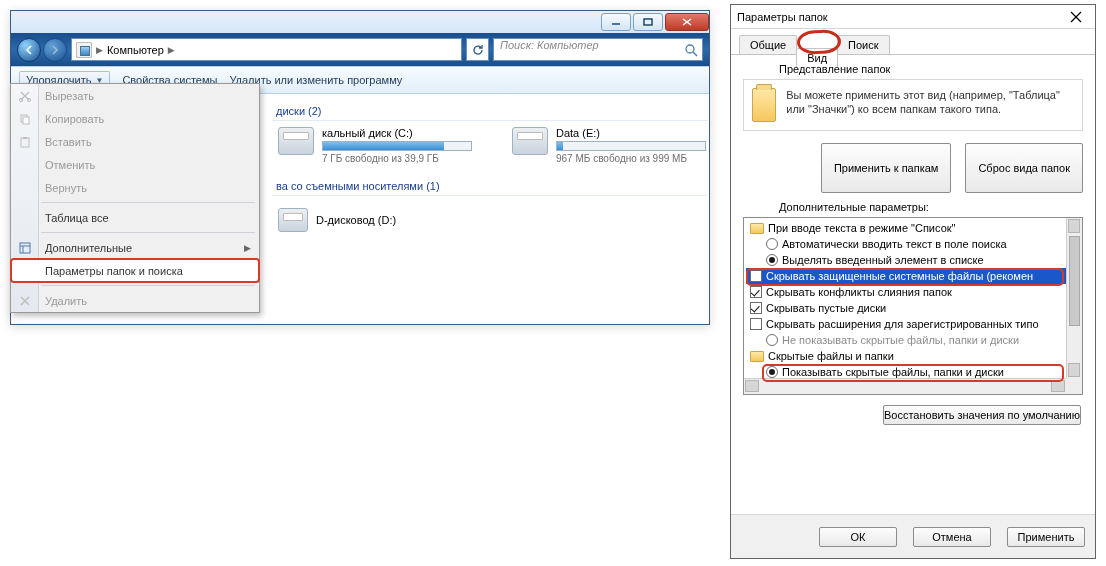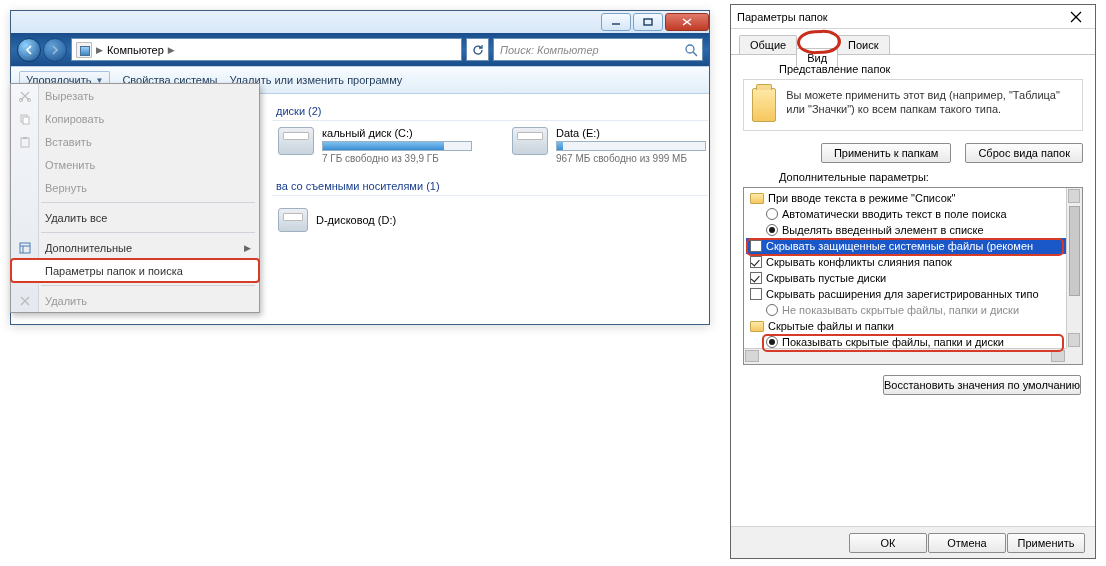--- a/index.html
+++ b/index.html
@@ -26,21 +26,21 @@
     height: 33px; background: linear-gradient(#1a4d8a,#2b69ab,#1a4d8a);
     display:flex; align-items:center; gap:4px; padding:0 6px;
   }
   .navbtns { display:flex; gap:2px; }
   .navbtn { width:24px; height:24px; border-radius:50%; background: radial-gradient(circle at 35% 30%, #8fd3ff, #1a4d8a); border:1px solid #0d3b6e; color:#fff; display:flex; align-items:center; justify-content:center; }
   .crumbs { flex:1; height:23px; background:#fff; border:1px solid #6790b4; display:flex; align-items:center; gap:4px; padding:0 4px; }
   .crumb-ico { width:16px; height:16px; background:#f2f2f2; border:1px solid #bbb; border-radius:1px; position:relative; }
   .crumb-ico:after { content:""; position:absolute; left:3px; top:3px; width:8px; height:8px; background:linear-gradient(#9cd0f7,#3b88c9); border:1px solid #4b6f90; }
   .chev { color:#6a6a6a; font-size:9px; }
   .refresh { width:23px; height:23px; background:#fff; border:1px solid #6790b4; display:flex; align-items:center; justify-content:center; color:#2a588a; }
-  .search { width:210px; height:23px; background:#fff; border:1px solid #6790b4; position:relative; color:#8a8a8a; font-style:italic; padding:0 6px 0 6px; display:flex; align-items:center; }
+  .search { width:210px; height:23px; background:#fff; border:1px solid #6790b4; position:relative; color:#8a8a8a; font-style:italic; padding:0 6px 0 6px; display:flex; align-items:flex-start; }
   .search svg { position:absolute; right:4px; top:4px; }
 
   .exp-toolbar {
     height:28px; background:linear-gradient(#f7fbff,#e1eef9);
     border-top:1px solid #b9cfe3; border-bottom:1px solid #b9cfe3;
     display:flex; align-items:center; gap:12px; padding:0 8px; color:#1e3a58;
   }
   .org { display:flex; align-items:center; gap:4px; border:1px solid transparent; padding:2px 6px; border-radius:2px; }
   .org.open { background:linear-gradient(#f3f7fc,#dfeaf6); border-color:#a7c2df; border-bottom-color:#f3f7fc; position:relative; z-index:3; }
 
@@ -81,21 +81,21 @@
   .tab.active { background:#fff; position:relative; top:13px; }
   .circle1 { position:absolute; left:66px; top:1px; width:44px; height:24px; border:3px solid #c92e1d; border-radius:50%/60%; transform:rotate(-2deg); pointer-events:none; }
 
   .section { padding:8px 12px 4px 12px; }
   .grp-lbl { color:#000; margin-bottom:4px;padding-left:36px; }
   .folder-view { display:flex; gap:10px; align-items:flex-start; border:1px solid #d6d6d6; padding:8px; margin-top:0; }
   .fv-ico { width:40px; height:34px; background:linear-gradient(#ffe9a6,#f6c75f); border:1px solid #c7a64d; border-radius:2px; position:relative; }
   .fv-ico:before{ content:""; position:absolute; left:3px; top:-5px; width:14px; height:5px; background:#f6d98c; border:1px solid #c7a64d; border-bottom:none; border-radius:2px 2px 0 0;}
   .fv-txt { color:#333; line-height:14px; }
   .btnrow { display:flex; gap:14px; justify-content:flex-end; padding:8px 12px 0 12px; }
-  .btn { border:1px solid #8c8c8c; background:linear-gradient(#fdfdfd,#e9e9e9); padding:3px 12px; border-radius:2px; min-width:110px; text-align:center; }
+  .btn { border:1px solid #8c8c8c; background:linear-gradient(#fdfdfd,#e9e9e9); padding:18px 12px; border-radius:2px; min-width:110px; text-align:center; }
 
   .tree {
     margin:4px 12px 0 12px; height:178px; border:1px solid #8c8c8c; background:#fff;
     overflow:hidden; position:relative;
   }
   .tree-inner { padding:2px 2px 2px 2px; }
   .tree-sb { position:absolute; right:0; top:0; bottom:16px; width:16px; background:#eee; border-left:1px solid #ccc; }
   .tree-sbh { position:absolute; left:0; right:16px; bottom:0; height:16px; background:#eee; border-top:1px solid #ccc; }
   .tree-corner{ position:absolute; right:0; bottom:0; width:16px; height:16px; background:#eee; }
   .tv-arrow { position:absolute; right:2px; width:12px; height:14px; background:#d6d6d6; border:1px solid #b4b4b4; }
@@ -105,21 +105,21 @@
   .cb.chk:after{ content:""; width:7px; height:4px; border-left:1.5px solid #1a1a1a; border-bottom:1.5px solid #1a1a1a; transform:rotate(-48deg) translate(0px,-1px); }
   .rb { width:12px; height:12px; border:1px solid #6b6b6b; border-radius:50%; background:#fff; display:flex; align-items:center; justify-content:center; }
   .rb.chk:after{ content:""; width:6px; height:6px; background:#1a1a1a; border-radius:50%; }
   .folder-mini { width:14px; height:11px; background:linear-gradient(#ffe9a6,#f6c75f); border:1px solid #c7a64d; border-radius:1px; }
   .node.sel { background:#1a58c9; color:#fff; }
   .node .txt { overflow:hidden; text-overflow:clip; }
   .node.dis { color:#8d8d8d; }
   .redbox { position:absolute; border:2.5px solid var(--hl); border-radius:5px; pointer-events:none; }
 
   .restore { display:flex; justify-content:flex-end; padding:10px 14px 0 0; }
-  .dlg-footer { position:absolute; left:0; right:0; bottom:0; height:32px; background:#f0f0f0; border-top:1px solid #d6d6d6; display:flex; align-items:center; justify-content:flex-end; gap:1px; padding-right:10px; }
+  .dlg-footer { position:absolute; left:0; right:0; bottom:0; height:44px; background:#f0f0f0; border-top:1px solid #d6d6d6; display:flex; align-items:center; justify-content:flex-end; gap:16px; padding-right:10px; }
   .dbtn { border:1px solid #8c8c8c; background:linear-gradient(#fdfdfd,#e9e9e9); padding:3px 0; width:78px; text-align:center; border-radius:2px; }
 </style>
 </head>
 <body>
 
 <div class="explorer">
   <div class="exp-title">
     <div class="tbtns">
       <div class="tbtn">
           <svg width="10" height="8">
@@ -245,21 +245,21 @@
       <span>Вставить</span>
     </div>
   <div class="mi dis">
       <span>Отменить</span>
     </div>
   <div class="mi dis">
       <span>Вернуть</span>
     </div>
   <div class="msep"></div>
   <div class="mi">
-      <span>Удалить все</span>
+      <span>Таблица все</span>
     </div>
   <div class="msep"></div>
   <div class="mi">
       <span class="mico">
         <svg width="12" height="12" viewBox="0 0 12 12">
           <rect x="1" y="1" width="10" height="10" fill="none" stroke="#4b7db0"></rect>
           <line x1="1" y1="4" x2="11" y2="4" stroke="#4b7db0"></line>
           <line x1="4" y1="4" x2="4" y2="11" stroke="#4b7db0"></line>
         </svg>
       </span>

